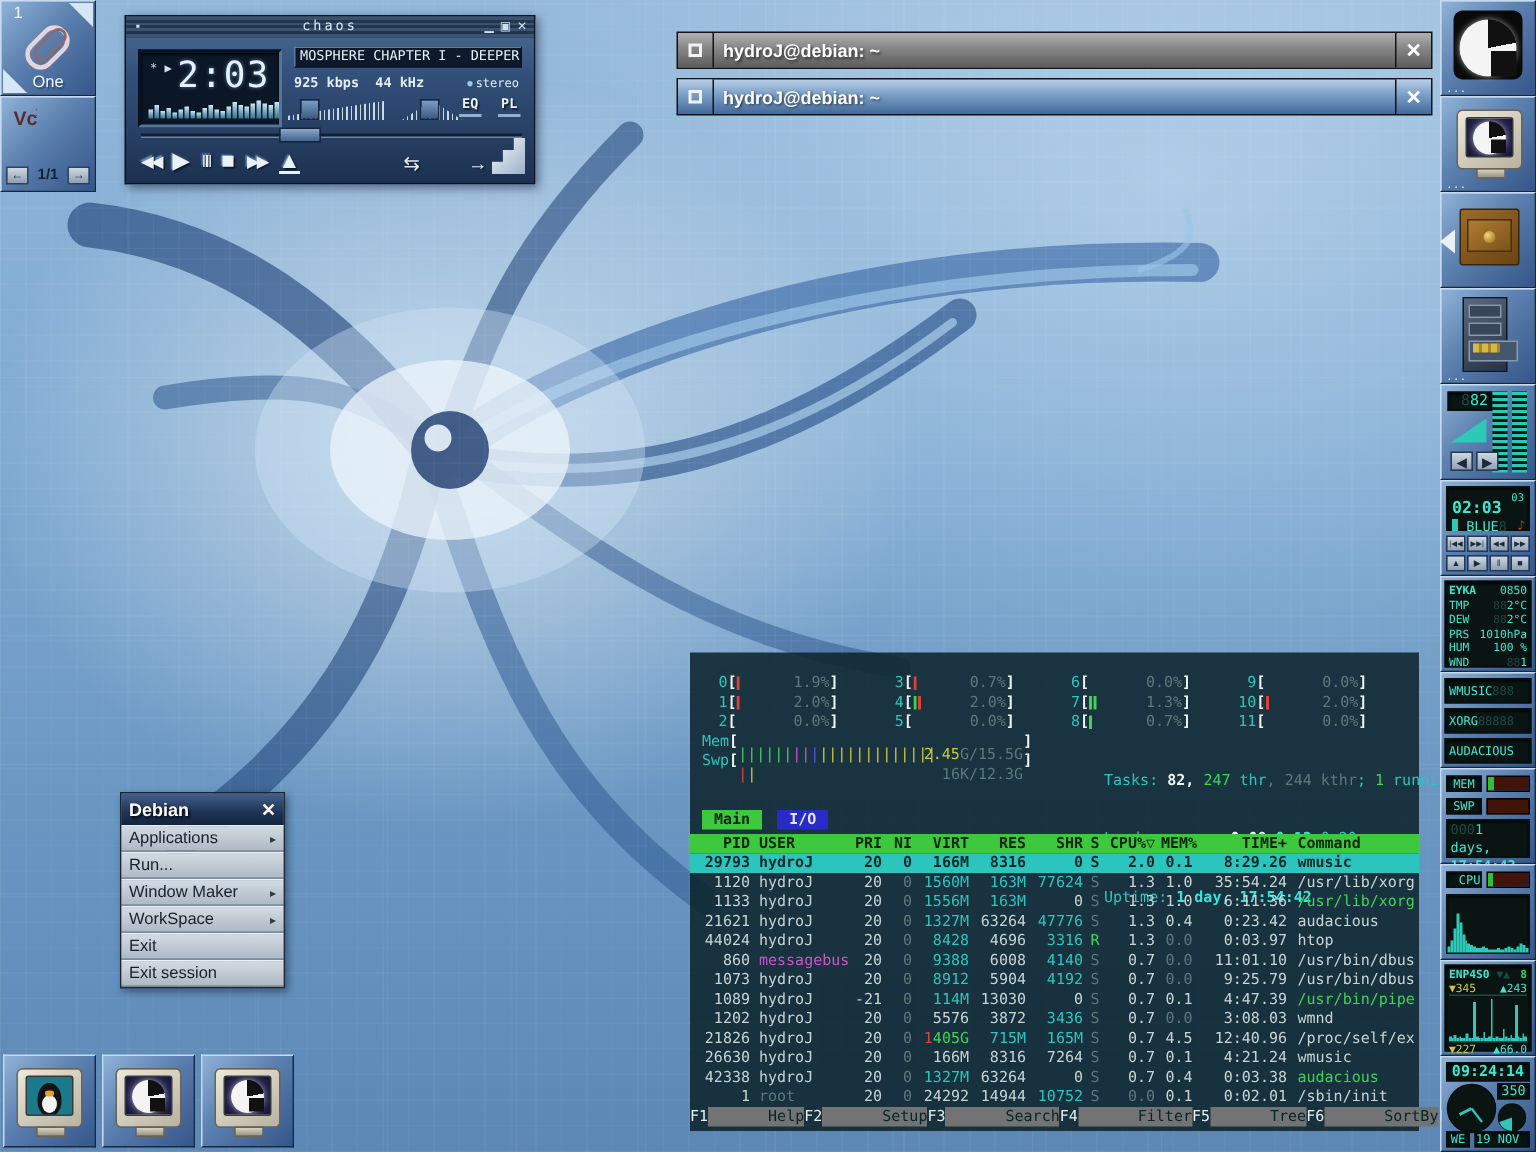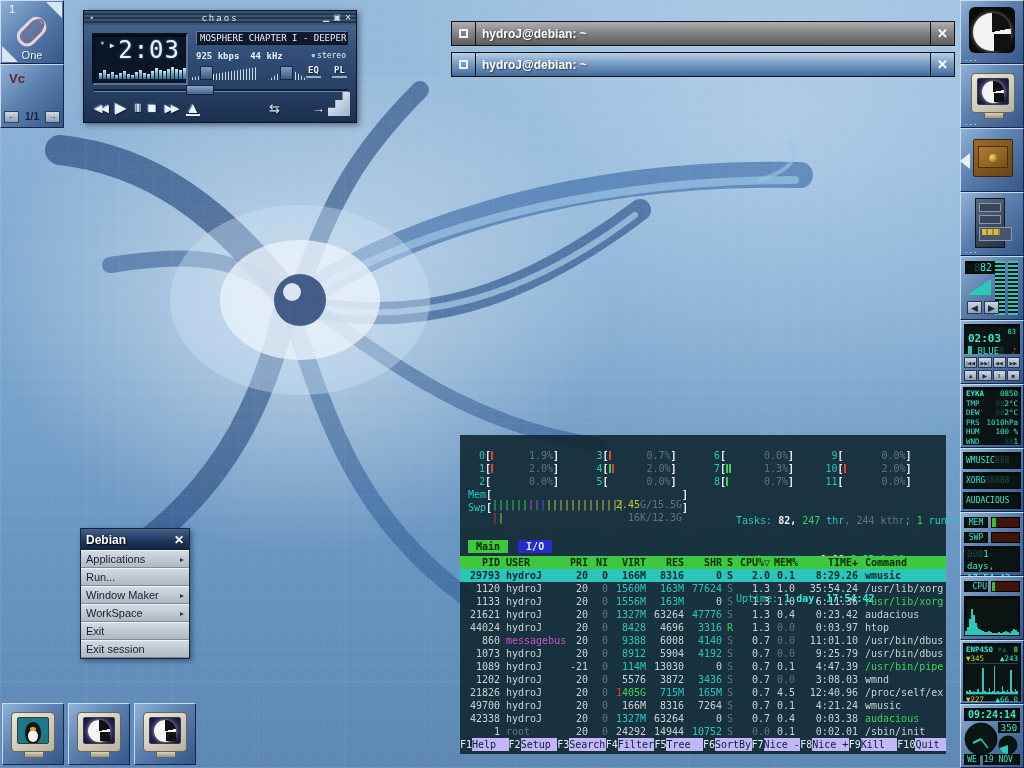--- a/index.html
+++ b/index.html
@@ -121,21 +121,21 @@
   .hrow { display:flex; height:13px; }
   .hrow.sel { background:#2bc5be; }
   .hrow.sel span { color:#062a2a !important; font-weight:bold; }
   .col-pid{width:40px;text-align:right} .col-user{width:62px;padding-left:6px} .col-pri{width:26px;text-align:right}
   .col-ni{width:20px;text-align:right} .col-virt{width:38px;text-align:right} .col-res{width:38px;text-align:right}
   .col-shr{width:38px;text-align:right} .col-s{width:16px;text-align:center} .col-cpu{width:32px;text-align:right}
   .col-mem{width:32px;text-align:center} .col-time{width:56px;text-align:right} .col-cmd{flex:1;padding-left:7px;white-space:nowrap;overflow:hidden}
   #fkeys { position:absolute; left:0; bottom:3px; width:100%; display:flex; }
   .fkey { display:flex; flex:1; }
   .fkey .fk { color:#e8eeee; }
-  .fkey .fl { flex:1; background:#c4b5fd; color:#04262a; white-space:pre; overflow:hidden; }
+  .fkey .fl { flex:1; background:#737373; color:#04262a; white-space:pre; overflow:hidden;padding-left:40px; }
 
   
   .lcd { background:#0a1412; border:1px solid #03100e; box-shadow:inset 0 1px 2px #000; color:#3ae8d0;
     font-family:"DejaVu Sans Mono", monospace; }
   .lcd .dimtx { color:#1d4a44; }
   .mini-btn { background:linear-gradient(#cfd8e2,#8fa0b4); border:1px solid #273a54; color:#1c2a3c; text-align:center; }
   #drawer-arrow { position:absolute; left:-1px; top:24px; width:0; height:0; border-top:8px solid transparent; border-bottom:8px solid transparent; border-right:10px solid #e8f0f8; }
 
   .monitor { position:absolute; left:10px; top:8px; width:44px; height:40px; background:linear-gradient(145deg,#ece8da,#b8b2a0); border-radius:4px; border:1px solid #6a6456; }
   .monitor .scr { position:absolute; left:5px; top:4px; right:5px; bottom:7px; border-radius:2px; border:1px solid #3a3a3a; overflow:hidden; }
@@ -481,21 +481,21 @@
         <span class="col-virt"><span class="hc-red">1</span><span class="hc-green">405G</span></span>
         <span class="col-res hc-cyan">715M</span>
         <span class="col-shr hc-cyan">165M</span>
         <span class="col-s hc-dim">S</span>
         <span class="col-cpu hc-def">0.7</span>
         <span class="col-mem hc-def">4.5</span>
         <span class="col-time hc-def">12:40.96</span>
         <span class="col-cmd hc-def">/proc/self/ex</span>
       </div>
       <div class="hrow">
-        <span class="col-pid hc-def">49700</span>
+        <span class="col-pid hc-def">26630</span>
         <span class="col-user hc-def">hydroJ</span>
         <span class="col-pri hc-def">20</span>
         <span class="col-ni hc-dim">0</span>
         <span class="col-virt hc-def">166M</span>
         <span class="col-res hc-def">8316</span>
         <span class="col-shr hc-def">7264</span>
         <span class="col-s hc-dim">S</span>
         <span class="col-cpu hc-def">0.7</span>
         <span class="col-mem hc-def">0.1</span>
         <span class="col-time hc-def">4:21.24</span>

